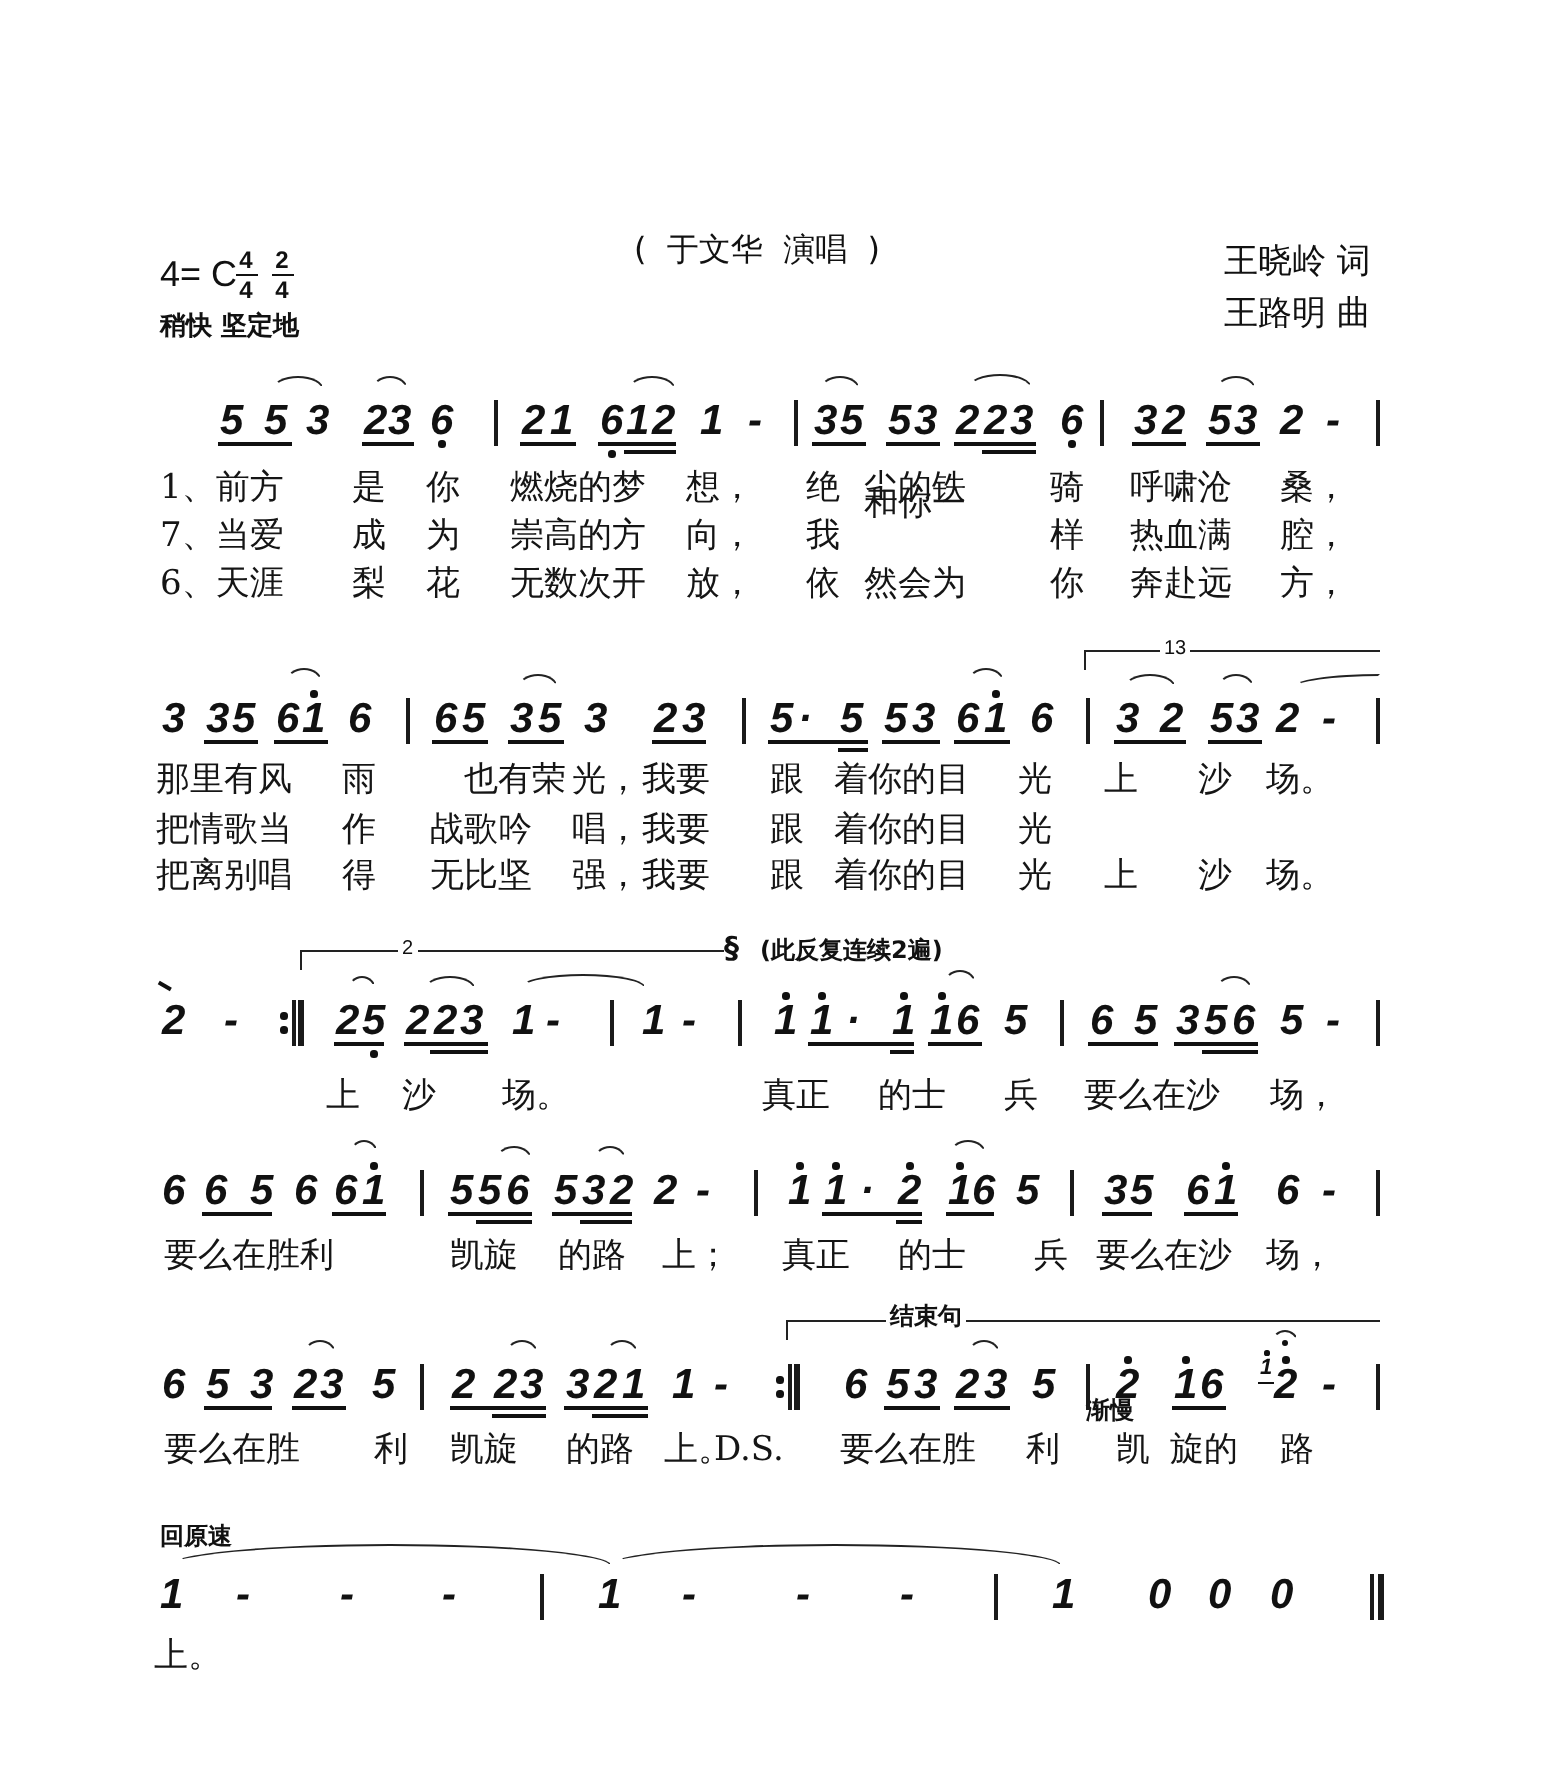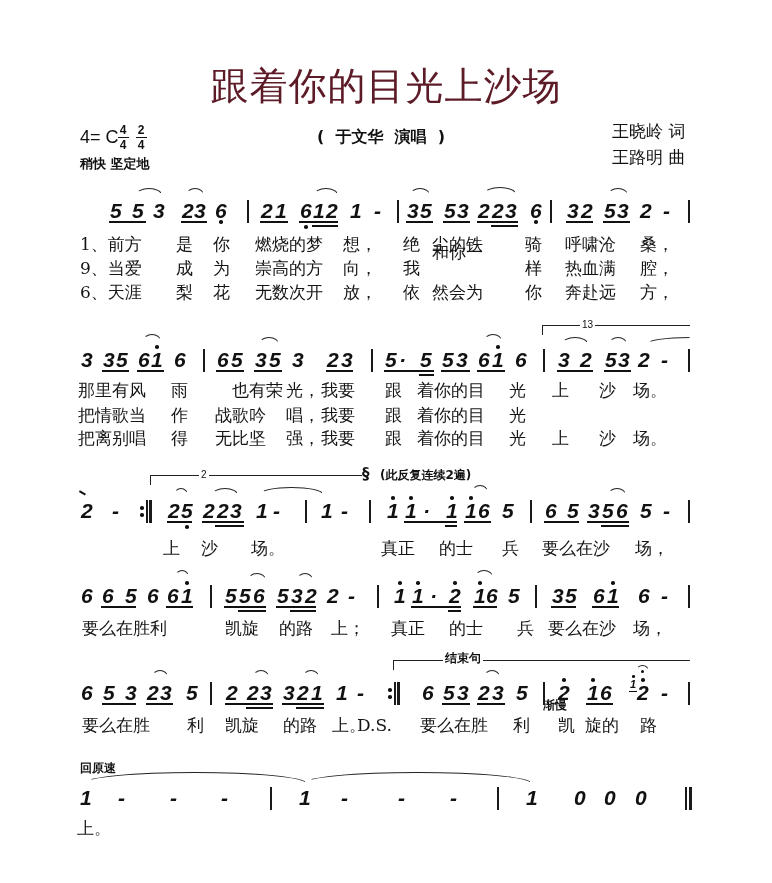--- a/index.html
+++ b/index.html
@@ -1,19 +1,19 @@
 <!DOCTYPE html>
 <html><head>
 <meta charset="utf-8">
 <style>
   html,body{margin:0;padding:0;background:#fff;}
   #page{position:relative;width:772px;height:883px;background:#fff;overflow:hidden;font-family:"DejaVu Sans",sans-serif;color:#111;}
   .title{position:absolute;left:0;top:64px;width:772px;text-align:center;font-size:38px;line-height:44px;color:#5c1b26;letter-spacing:1px;}
   .hdr{position:absolute;white-space:pre;line-height:20px;}
-  .performer{left:317px;top:127px;font-size:16px;font-weight:bold;}
+  .performer{left:317px;top:115px;font-size:16px;font-weight:normal;}
   .key{left:80px;top:127px;font-size:18px;font-family:"Liberation Sans",sans-serif;}
   .frac{position:absolute;width:12px;text-align:center;font-family:"Liberation Sans",sans-serif;font-weight:bold;font-size:12px;line-height:12px;}
   .fline{position:absolute;width:11px;height:1.3px;background:#111;}
   .tempo{left:80px;top:156px;font-size:13px;font-weight:bold;line-height:15px;}
   .credit{left:612px;font-size:17px;font-family:"DejaVu Serif",serif;}
   .row{position:absolute;left:0;width:772px;height:30px;}
   .n{position:absolute;top:0;font-family:"Liberation Sans",sans-serif;font-weight:bold;font-size:21px;line-height:21px;color:#111;}
   .n.hi::before,.n.lo::after{content:"";position:absolute;left:4px;width:3.6px;height:3.6px;border-radius:50%;background:#111;}
   .n.hi::before{top:-4px;}
   .n.lo::after{top:20px;}
@@ -40,21 +40,20 @@
   .vnum{position:absolute;font-size:10px;line-height:10px;background:#fff;padding:0 2px;font-family:"Liberation Sans",sans-serif;}
   .segno{position:absolute;font-size:15px;font-weight:bold;line-height:16px;}
   .ly{position:absolute;font-size:17px;line-height:20px;font-family:"DejaVu Serif",serif;color:#151515;white-space:nowrap;}
   .foot{position:absolute;left:176px;top:820px;font-size:12px;font-weight:bold;line-height:16px;white-space:pre;}
 </style>
 </head>
 <body>
 
 <div id="page">
 
-  <div class="title">跟着你的目光上沙场</div>
   <div class="hdr performer">(  于文华  演唱  )</div>
   <div class="hdr key">4= C</div>
   <div class="frac" style="left:117px;top:124px">4</div>
   <div class="fline" style="left:117.5px;top:137px"></div>
   <div class="frac" style="left:117px;top:139px">4</div>
   <div class="frac" style="left:135px;top:124px">2</div>
   <div class="fline" style="left:135.5px;top:137px"></div>
   <div class="frac" style="left:135px;top:139px">4</div>
   <div class="hdr tempo">稍快 坚定地</div>
   <div class="hdr credit" style="top:121px">王晓岭 词</div>
@@ -115,21 +114,21 @@
   <span class="ly" style="left:176px;top:234px">是</span>
   <span class="ly" style="left:213px;top:234px">你</span>
   <span class="ly" style="left:255px;top:234px">燃烧的梦</span>
   <span class="ly" style="left:343px;top:234px">想，</span>
   <span class="ly" style="left:403px;top:234px">绝</span>
   <span class="ly" style="left:432px;top:234px">尘的铁</span>
   <span class="ly" style="left:525px;top:234px">骑</span>
   <span class="ly" style="left:565px;top:234px">呼啸沧</span>
   <span class="ly" style="left:640px;top:234px">桑，</span>
 
-  <span class="ly" style="left:80px;top:258px">9、当爱</span>
+  <span class="ly" style="left:80px;top:258px">7、当爱</span>
   <span class="ly" style="left:176px;top:258px">成</span>
   <span class="ly" style="left:213px;top:258px">为</span>
   <span class="ly" style="left:255px;top:258px">崇高的方</span>
   <span class="ly" style="left:343px;top:258px">向，</span>
   <span class="ly" style="left:403px;top:258px">我</span>
   <span class="ly" style="left:432px;top:242px">和你一</span>
   <span class="ly" style="left:525px;top:258px">样</span>
   <span class="ly" style="left:565px;top:258px">热血满</span>
   <span class="ly" style="left:640px;top:258px">腔，</span>
 

